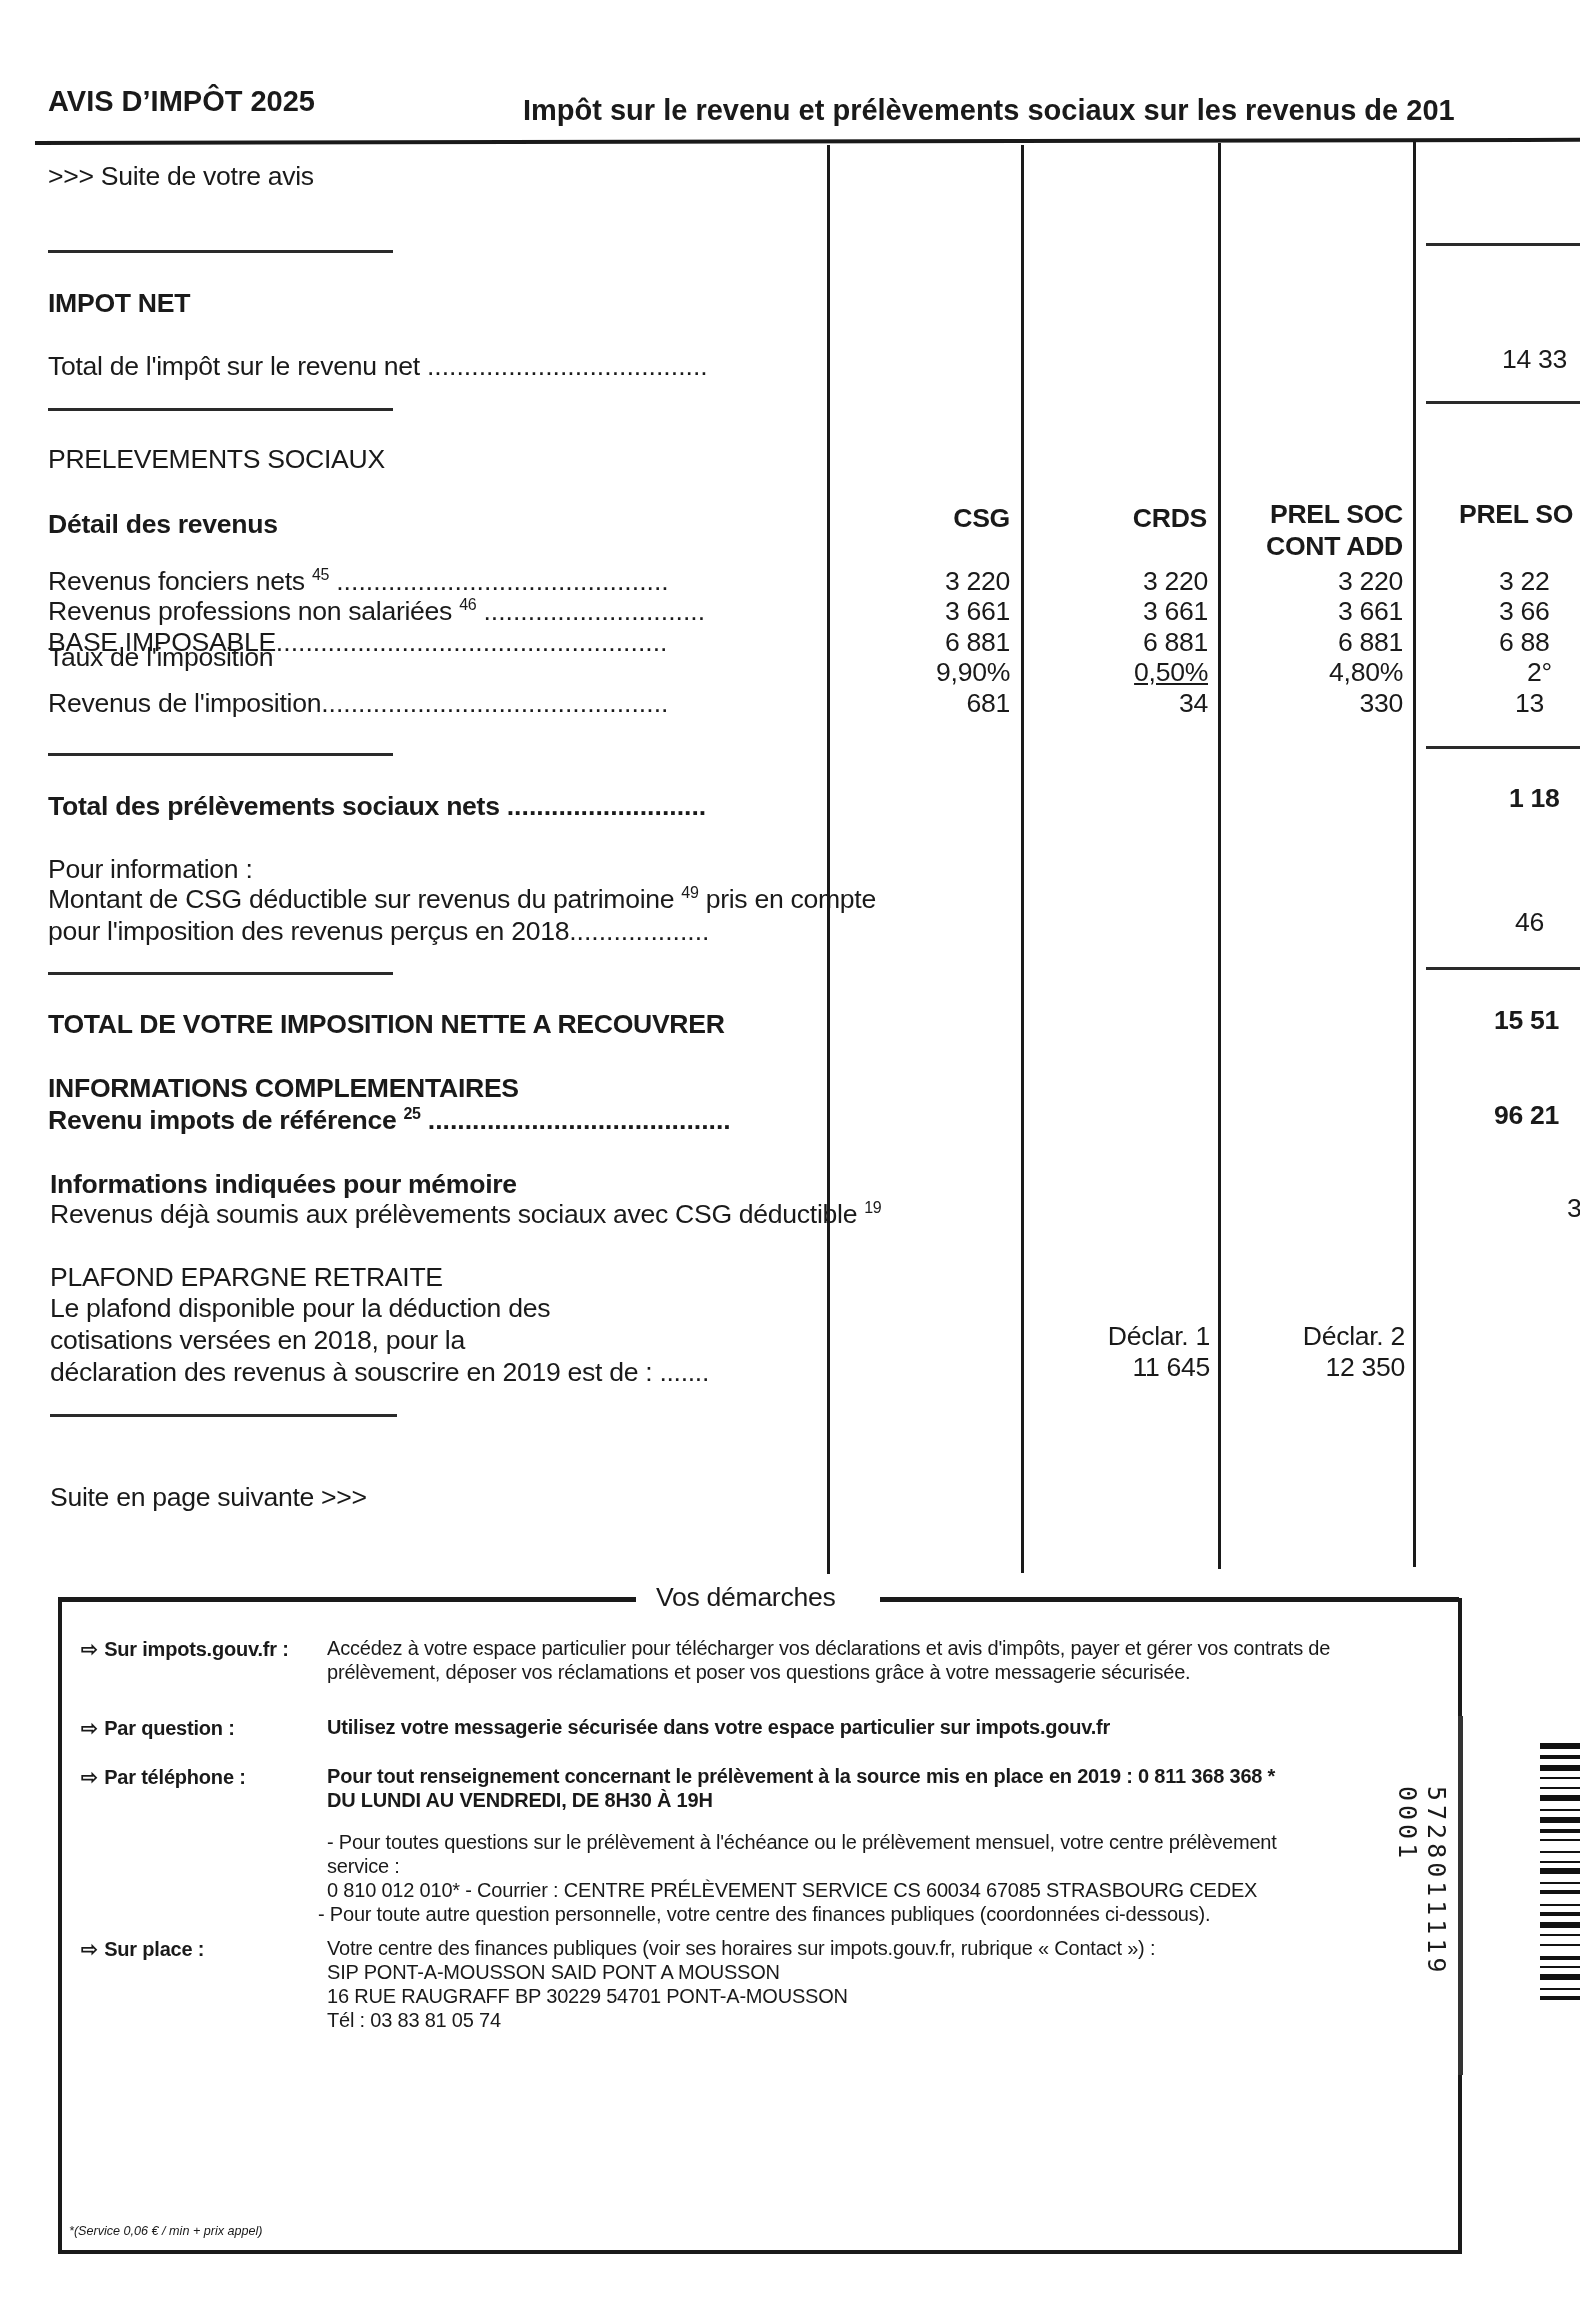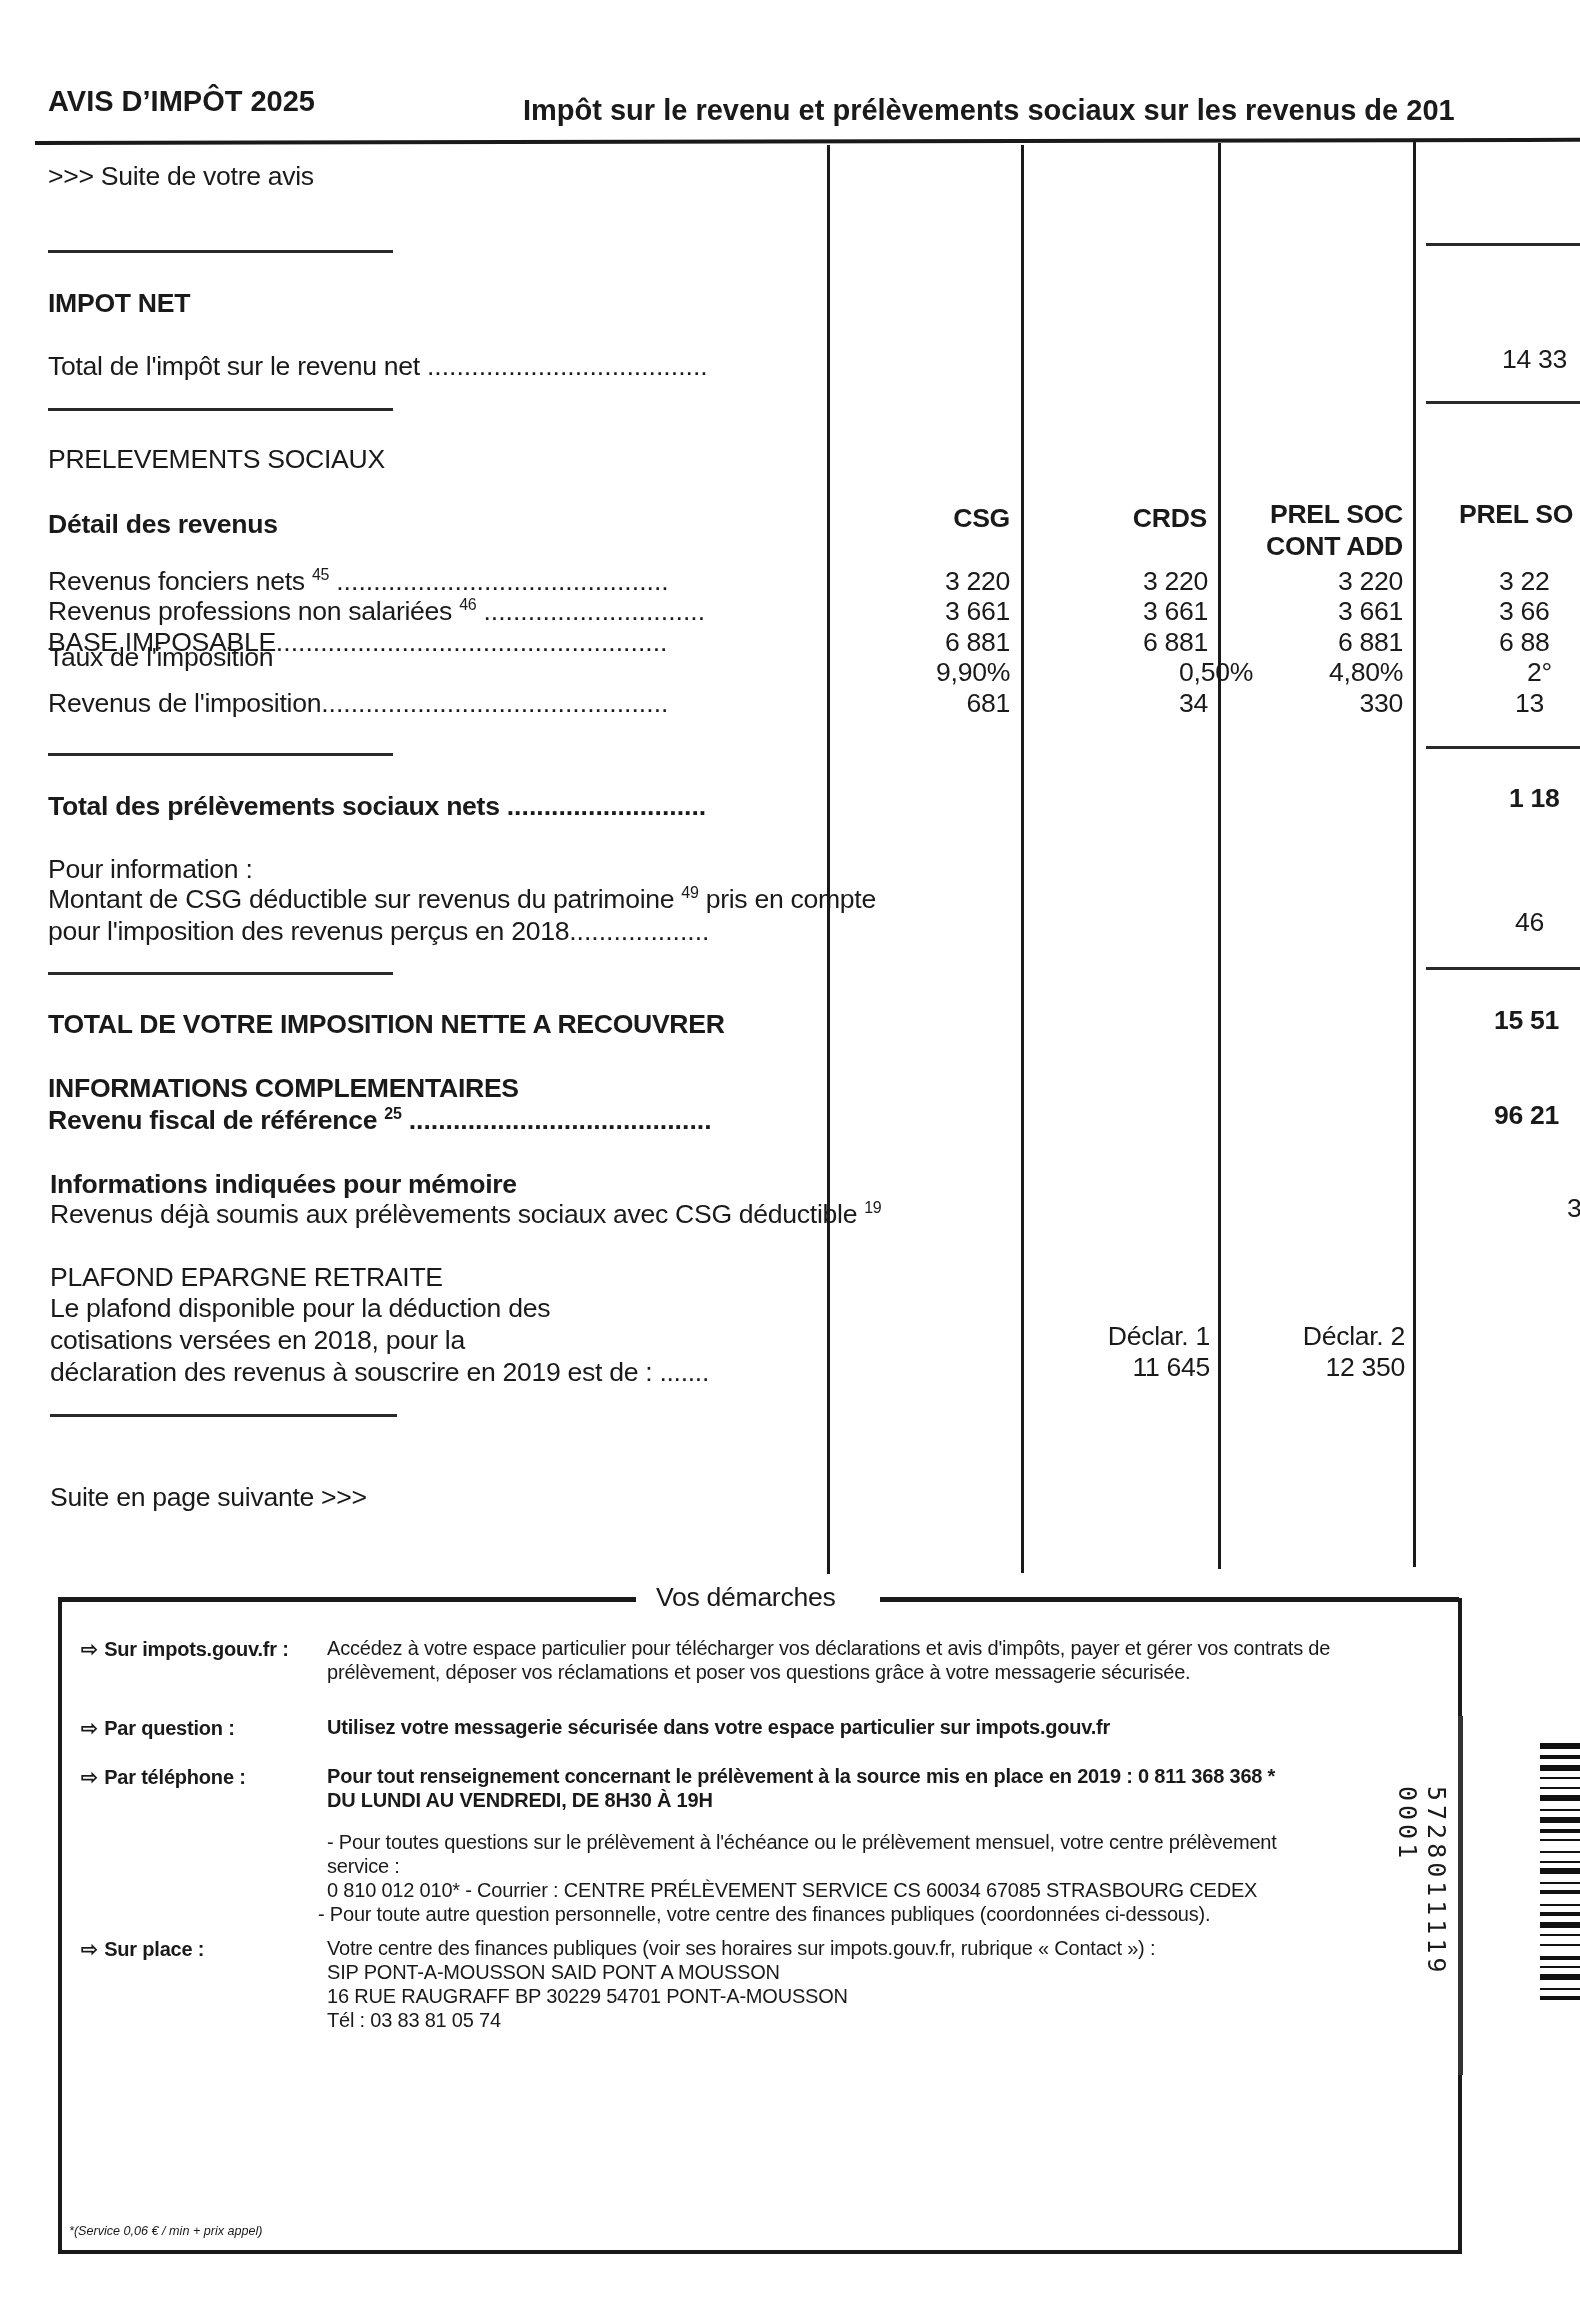--- a/index.html
+++ b/index.html
@@ -69,21 +69,21 @@
     <div class="abs t r" style="top: 596px; left: 1021px; width: 187px;">3 661</div>
     <div class="abs t r" style="top: 596px; left: 1218px; width: 185px;">3 661</div>
     <div class="abs t" style="top: 596px; left: 1499px;">3 66</div>
     <div class="abs t" style="left: 48px; top: 627px;"><span>BASE IMPOSABLE</span><span class="dots">.....................................................</span></div>
     <div class="abs t r" style="top: 627px; left: 827px; width: 183px;">6 881</div>
     <div class="abs t r" style="top: 627px; left: 1021px; width: 187px;">6 881</div>
     <div class="abs t r" style="top: 627px; left: 1218px; width: 185px;">6 881</div>
     <div class="abs t" style="top: 627px; left: 1499px;">6 88</div>
     <div class="abs t" style="left: 48px; top: 642px;"><span>Taux de l'imposition</span></div>
     <div class="abs t r" style="top: 657px; left: 827px; width: 183px;">9,90%</div>
-    <div class="abs t r" style="top: 657px; left: 1066px; width: 187px;">0,50%</div>
+    <div class="abs t r" style="top: 657px; left: 1021px; width: 187px; text-decoration: underline;">0,50%</div>
     <div class="abs t r" style="top: 657px; left: 1218px; width: 185px;">4,80%</div>
     <div class="abs t" style="top: 657px; left: 1527px;">2°</div>
     <div class="abs t" style="left: 48px; top: 688px;"><span>Revenus de l'imposition</span><span class="dots">...............................................</span></div>
     <div class="abs t r" style="top: 688px; left: 827px; width: 183px;">681</div>
     <div class="abs t r" style="top: 688px; left: 1021px; width: 187px;">34</div>
     <div class="abs t r" style="top: 688px; left: 1218px; width: 185px;">330</div>
     <div class="abs t" style="top: 688px; left: 1515px;">13</div>
   </div>
 
 <div class="hrule" style="left:48px;top:753px;width:345px;"></div>
@@ -104,21 +104,21 @@
 <div class="abs t" style="left:1515px;top:907px;">46</div>
 
 <div class="hrule" style="left:48px;top:972px;width:345px;"></div>
 <div class="hrule" style="left:1426px;top:967px;width:154px;"></div>
 
 <div class="abs t b" style="left:48px;top:1009px;">TOTAL DE VOTRE IMPOSITION NETTE A RECOUVRER</div>
 <div class="abs t b" style="left:1494px;top:1005px;">15 51</div>
 
 <div class="abs t b" style="left:48px;top:1073px;">INFORMATIONS COMPLEMENTAIRES</div>
 <div class="abs t b" style="left:48px;top:1105px;">
-  <span>Revenu fiscal de référence</span> <span class="sup">25</span> <span class="dots">.........................................</span>
+  <span>Revenu impots de référence</span> <span class="sup">25</span> <span class="dots">.........................................</span>
 </div>
 <div class="abs t b" style="left:1494px;top:1100px;">96 21</div>
 
 <div class="abs t b" style="left:50px;top:1169px;">Informations indiquées pour mémoire</div>
 <div class="abs t" style="left:50px;top:1199px;">
   <span>Revenus déjà soumis aux prélèvements sociaux avec CSG déductible</span> <span class="sup">19</span>
 </div>
 <div class="abs t" style="left:1567px;top:1193px;">3</div>
 
 <div class="abs t" style="left:50px;top:1262px;">PLAFOND EPARGNE RETRAITE</div>

